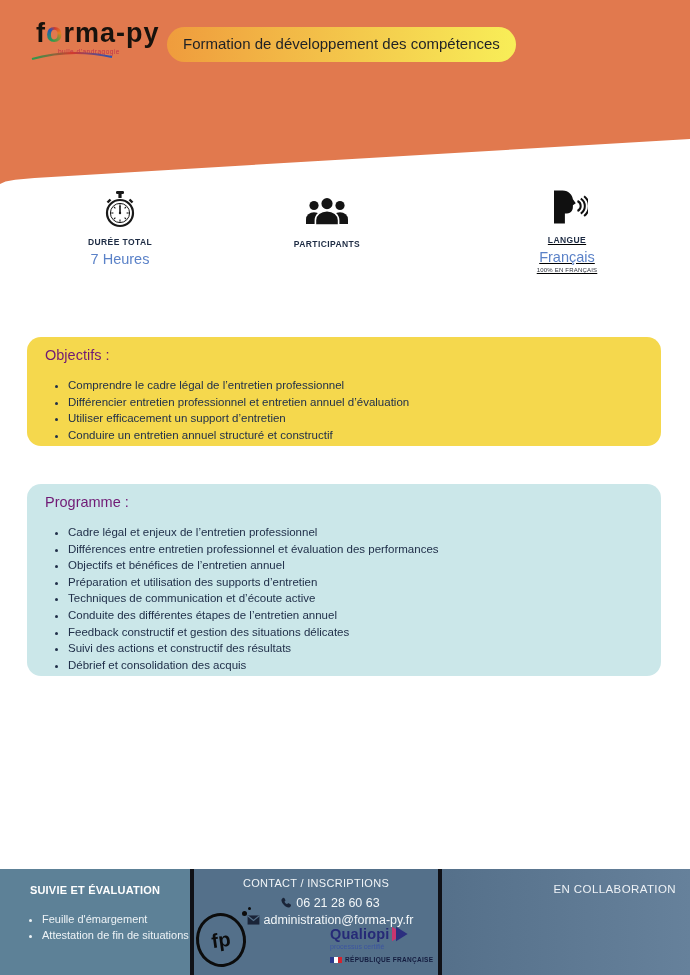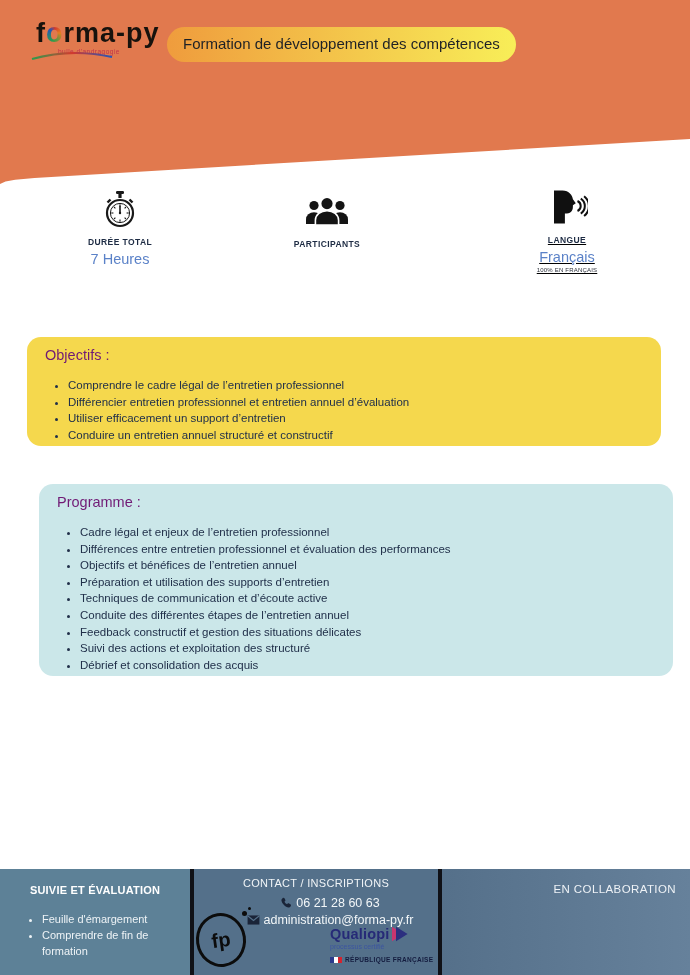--- a/index.html
+++ b/index.html
@@ -50,21 +50,21 @@
   .info-label { margin-top:9px; font-size:8.5px; font-weight:700; letter-spacing:.4px; color:#1d2b43; }
   .info-value { margin-top:4px; font-size:14.5px; color:#5b82c8; }
   .info-note  { margin-top:2px; font-size:6px; color:#2a2f3a; letter-spacing:.2px; }
 
   
   .box {
     position:absolute; left:27px; width:634px; box-sizing:border-box;
     border-radius:14px; padding:8px 16px; color:#21304a;
   }
   .box-objectives { top:337px; height:109px; background:#f5d84d; }
-  .box-program    { top:484px; height:192px; background:#cbe7e9;margin-left:12px; }
+  .box-program    { top:484px; height:192px; background:#cbe7e9; }
   .box h2 { font-size:14.5px; font-weight:400; margin:2px 0 0 2px; color:#701a75; }
   .box ul { margin:14px 0 0; padding-left:25px; }
   .box li { font-size:11.5px; line-height:16.6px; color:#21304a; }
 
   
   .footer { position:absolute; top:869px; left:0; width:690px; height:106px; display:flex; }
   .f-panel { box-sizing:border-box; }
   .f-left  { width:190px; background:#5d8197; }
   .f-div   { width:4px; background:#101117; }
   .f-mid   { width:244px; background:#54708a; position:relative; }
@@ -196,31 +196,31 @@
 <section class="box box-program">
   <h2>Programme :</h2>
   <ul>
       <li>Cadre légal et enjeux de l’entretien professionnel</li>
       <li>Différences entre entretien professionnel et évaluation des performances</li>
       <li>Objectifs et bénéfices de l’entretien annuel</li>
       <li>Préparation et utilisation des supports d’entretien</li>
       <li>Techniques de communication et d’écoute active</li>
       <li>Conduite des différentes étapes de l’entretien annuel</li>
       <li>Feedback constructif et gestion des situations délicates</li>
-      <li>Suivi des actions et exploitation des structuré</li>
+      <li>Suivi des actions et constructif des résultats</li>
       <li>Débrief et consolidation des acquis</li>
     </ul>
 </section>
 
 <footer class="footer">
   <div class="f-panel f-left">
     <h3>SUIVIE ET ÉVALUATION</h3>
     <ul>
         <li>Feuille d'émargement</li>
-        <li>Comprendre de fin de formation</li>
+        <li>Attestation de fin de situations</li>
       </ul>
   </div>
   <div class="f-div"></div>
   <div class="f-panel f-mid">
     <h3>CONTACT / INSCRIPTIONS</h3>
     <div class="contact-line line-phone">
       <svg width="12" height="12" viewBox="0 0 16 16">
         <path fill="#1a2438" d="M3.6 1.2c.8-.5 1.9-.2 2.4.6l1 1.7c.4.7.2 1.6-.4 2.1l-.7.6c.7 1.6 1.9 2.8 3.5 3.5l.6-.7c.5-.6 1.4-.8 2.1-.4l1.7 1c.8.5 1.1 1.6.6 2.4l-.6 1c-.5.8-1.4 1.2-2.3 1C7 13.2 2.8 9 1.9 4.6c-.2-.9.2-1.8 1-2.3z"></path>
       </svg>
       <span>06 21 28 60 63</span>

